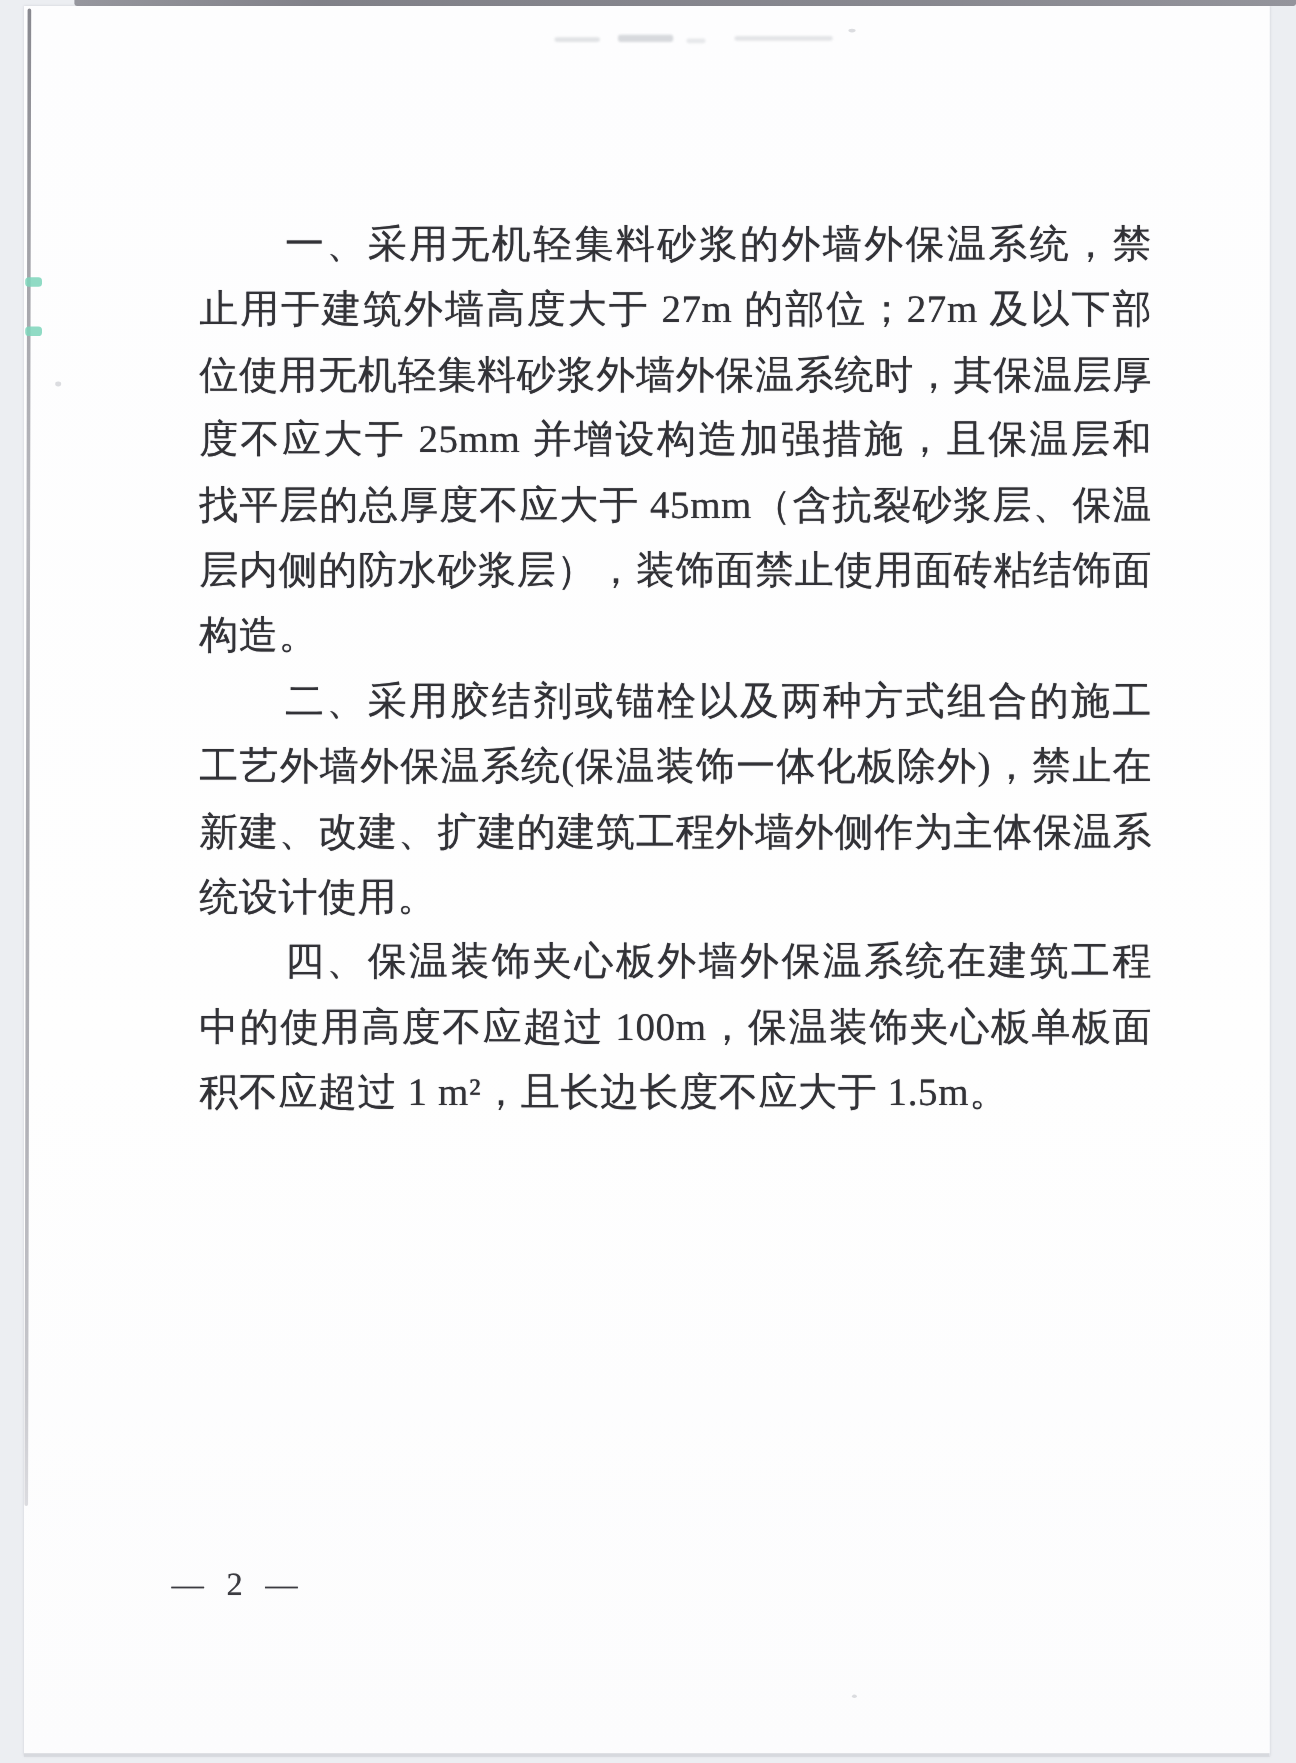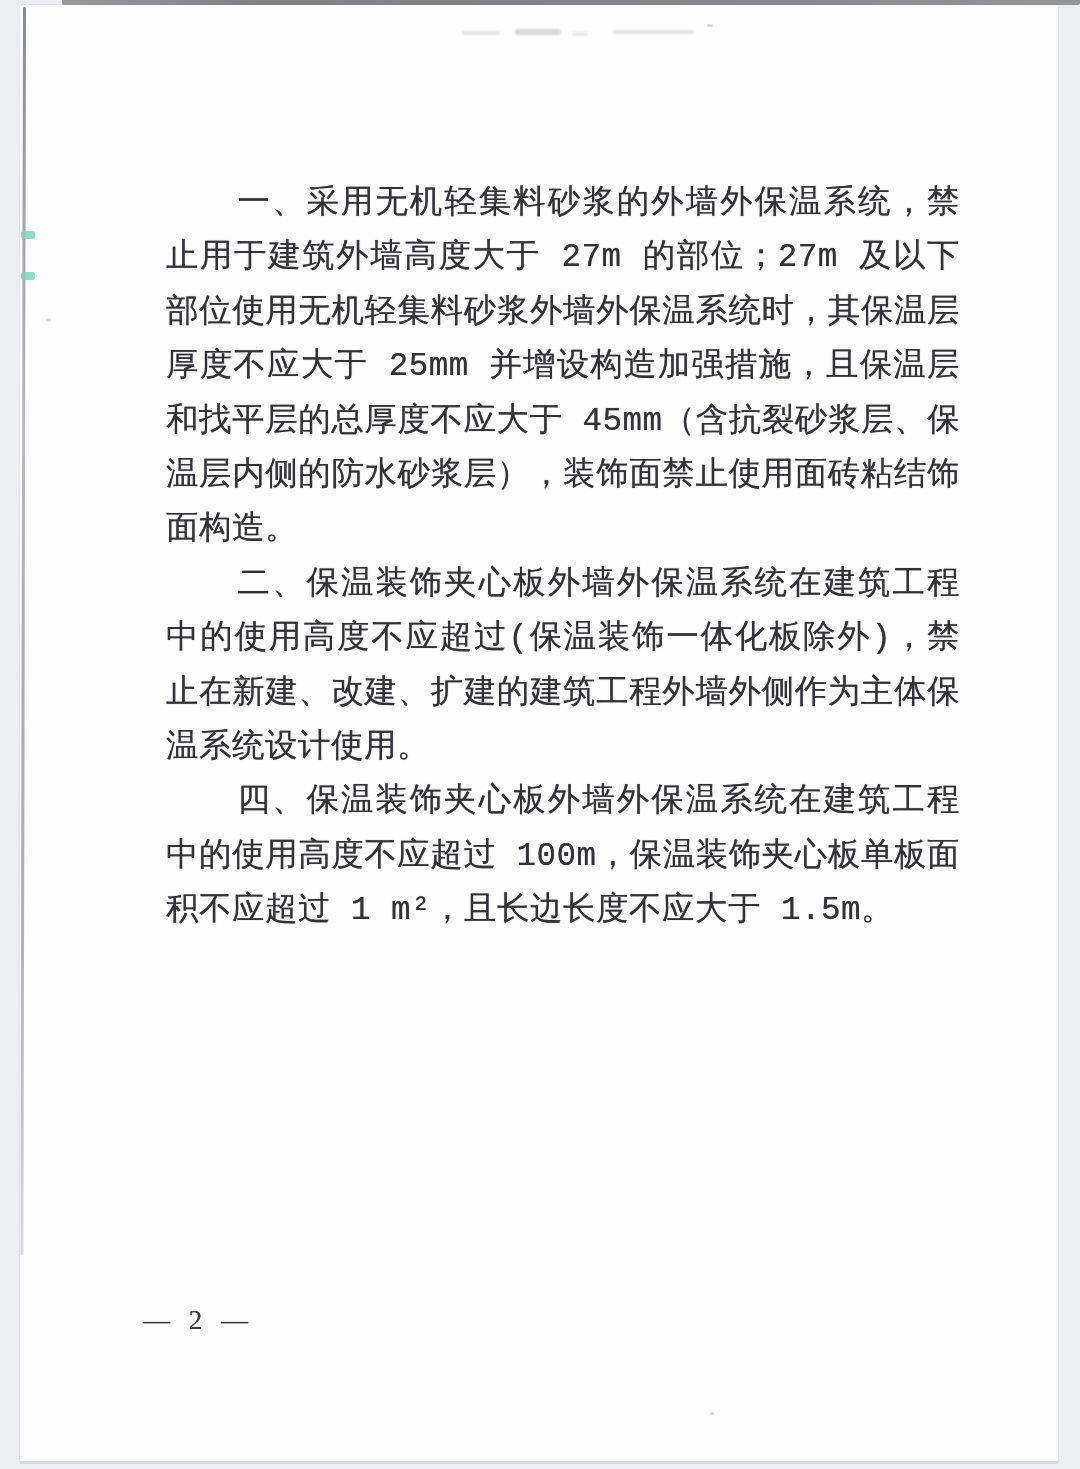--- a/index.html
+++ b/index.html
@@ -16,21 +16,20 @@
   }
   
   .sheet {
     position: absolute;
     left: 20px;
     top: 5px;
     width: 1038px;
     height: 1458px;
     background: linear-gradient(180deg, #fdfdfe 0%, #fefefe 60%, #fcfcfd 100%);
     box-shadow: 0 0 2px rgba(120,120,130,0.25);
-    font-family: Liberation Mono, monospace;
   }
   
   .top-edge-line {
     position: absolute;
     left: 62px;
     top: 0;
     width: 1018px;
     height: 5px;
     background: linear-gradient(90deg, #8d8d95 0%, #75757d 20%, #7d7d85 70%, #8a8a92 100%);
     border-radius: 0 0 2px 2px;
@@ -117,21 +116,21 @@
     text-shadow: 0 0 0.6px rgba(52,52,58,0.7);
   }
 </style>
 </head>
 <body>
 
 <div class="sheet">
 
   <div class="text-block">
     <p>一、采用无机轻集料砂浆的外墙外保温系统，禁止用于建筑外墙高度大于 27m 的部位；27m 及以下部位使用无机轻集料砂浆外墙外保温系统时，其保温层厚度不应大于 25mm 并增设构造加强措施，且保温层和找平层的总厚度不应大于 45mm（含抗裂砂浆层、保温层内侧的防水砂浆层），装饰面禁止使用面砖粘结饰面构造。</p>
-    <p>二、保温装饰夹心板外墙外保温系统在建筑工程中的使用高度不应超过(保温装饰一体化板除外)，禁止在新建、改建、扩建的建筑工程外墙外侧作为主体保温系统设计使用。</p>
+    <p>二、采用胶结剂或锚栓以及两种方式组合的施工工艺外墙外保温系统(保温装饰一体化板除外)，禁止在新建、改建、扩建的建筑工程外墙外侧作为主体保温系统设计使用。</p>
     <p>四、保温装饰夹心板外墙外保温系统在建筑工程中的使用高度不应超过 100m，保温装饰夹心板单板面积不应超过 1 m²，且长边长度不应大于 1.5m。</p>
   </div>
 
 </div>
 
 <div class="page-footer">— 2 —</div>
 
 <div class="top-edge-line"></div>
 <div class="left-edge-line"></div>
 <div class="bottom-edge-line"></div>

